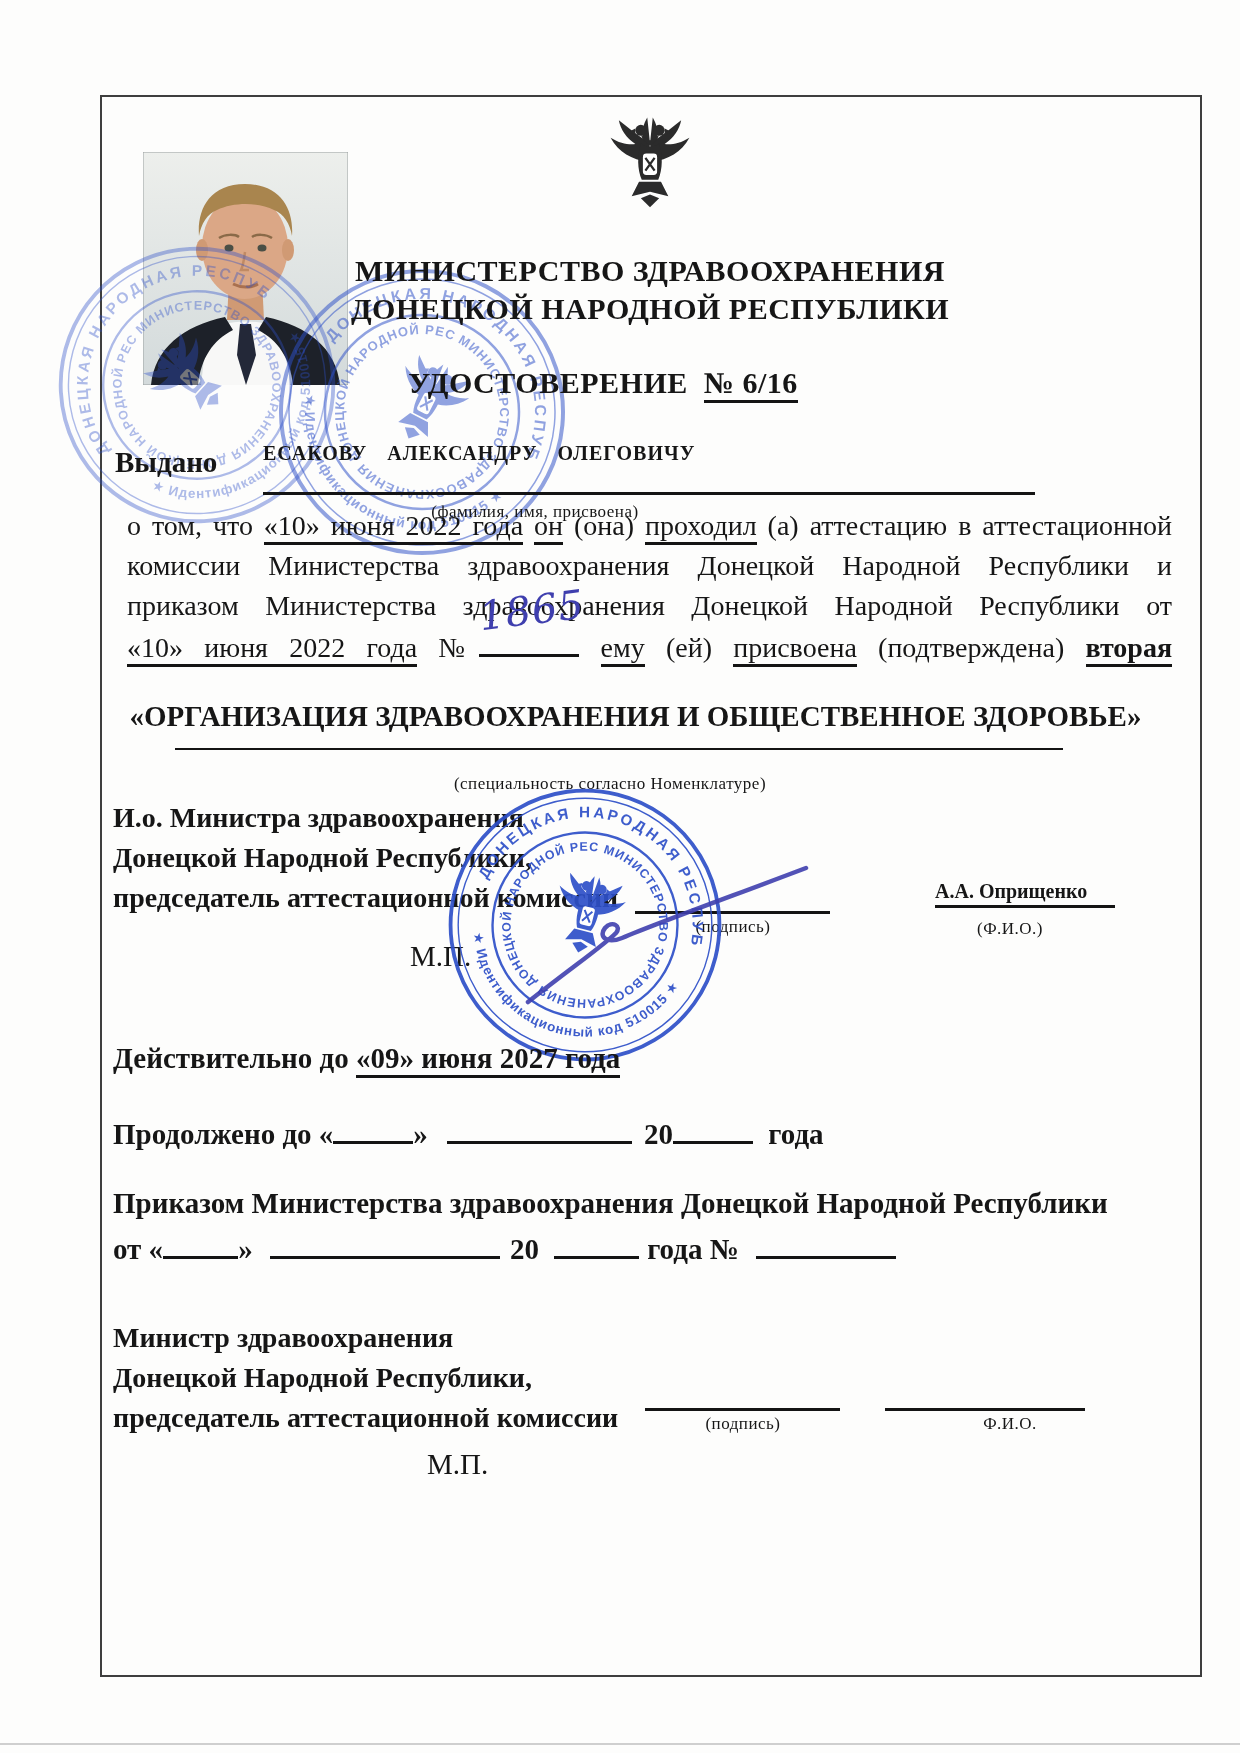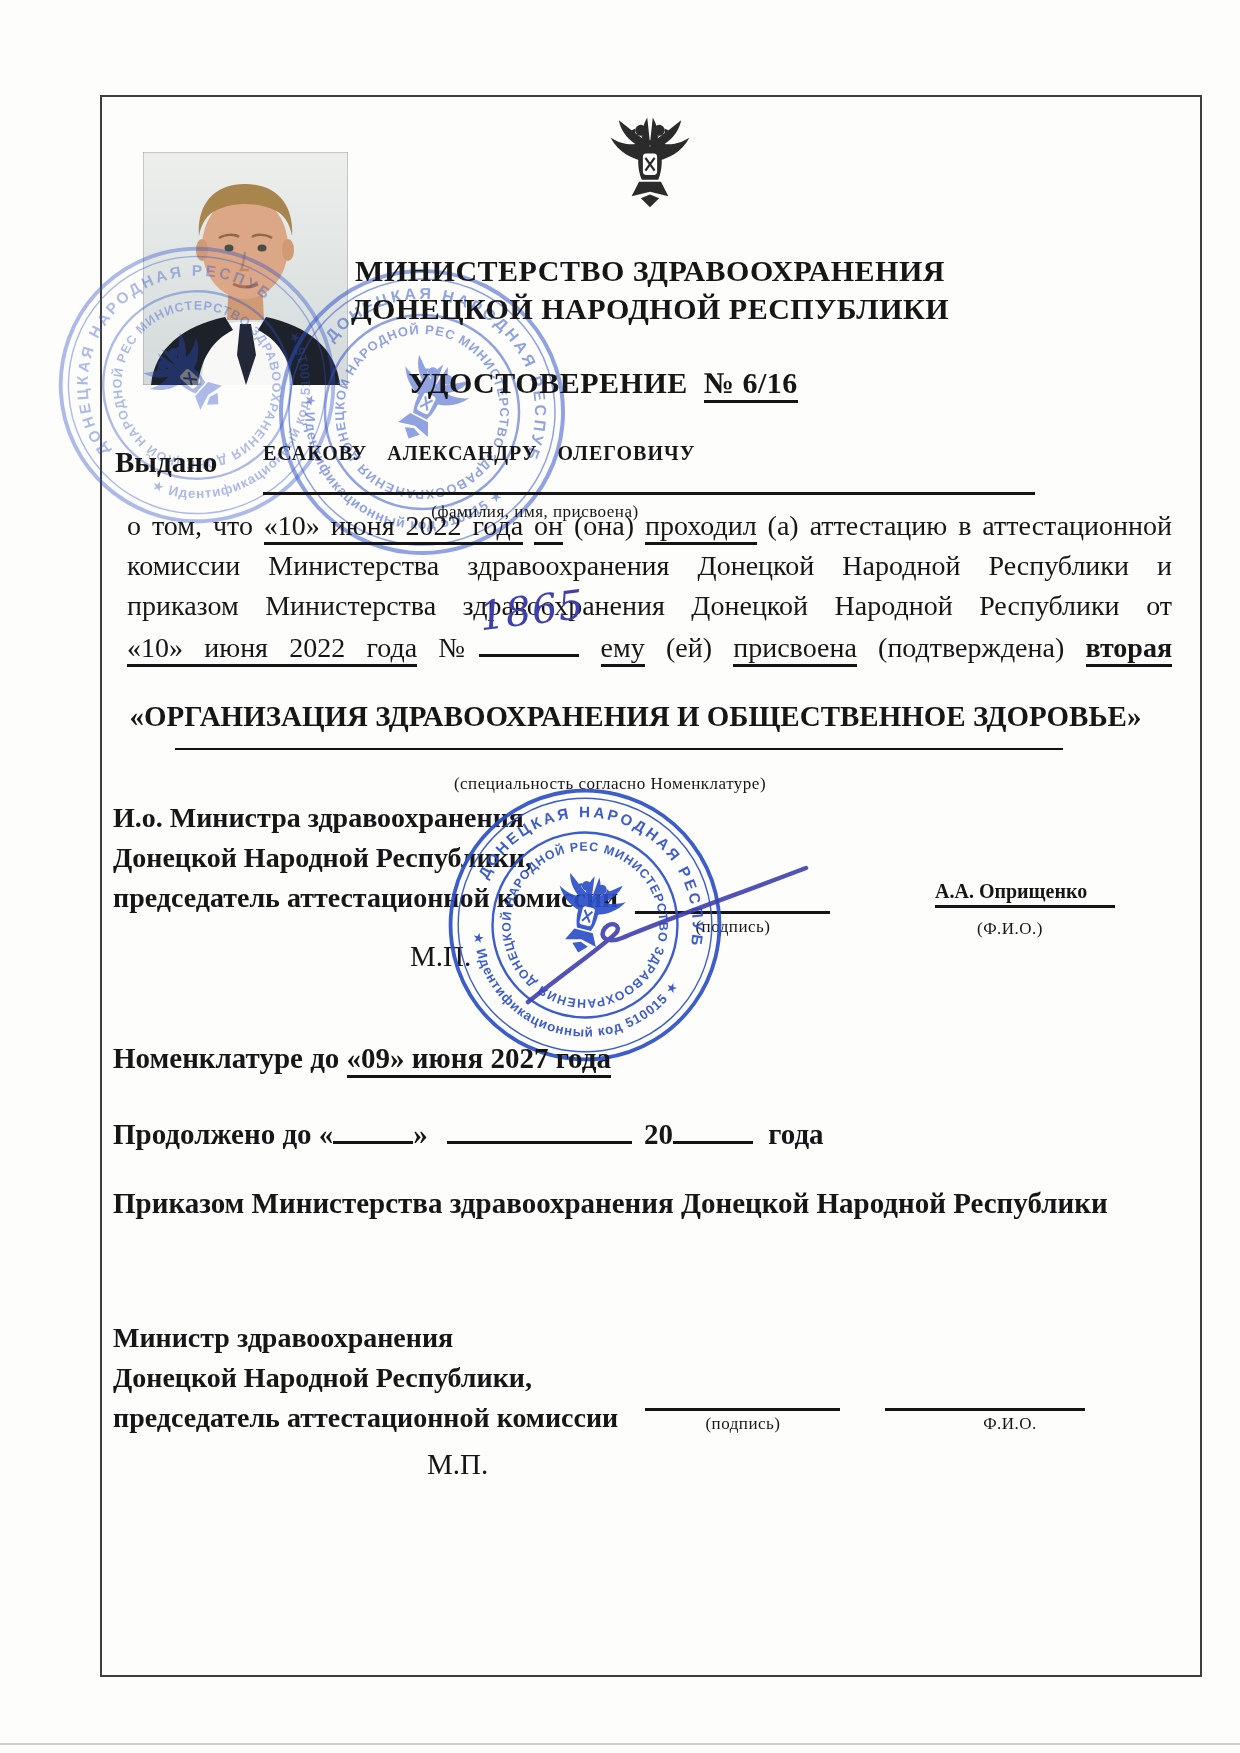--- a/index.html
+++ b/index.html
@@ -210,32 +210,38 @@
     </svg>
   </div>
 
   <div class="abs" style="left:500px;top:840px;width:340px;height:180px;">
     <svg viewBox="0 0 340 180" width="340" height="180">
       <path d="M 28 162 C 75 125 103 106 116 93 C 122 86 112 80 105 88 C 98 97 107 104 122 98 C 160 82 235 55 306 28" fill="none" stroke="var(--hand-blue)" stroke-width="4.5" stroke-linecap="round" opacity=".9"></path>
     </svg>
   </div>
 
   <div class="abs" style="left:113px;top:1042px;font-size:29px;font-weight:bold;">
-    <span>Номенклатуре до</span>
+    <span>Действительно до</span>
     <span class="u">«09» июня 2027 года</span>
   </div>
 
   <div class="abs" style="left:113px;top:1112px;font-size:29px;font-weight:bold;">
     <span>Продолжено до «</span><span class="blank" style="width:80px;"></span><span>»</span>
     <span class="blank" style="width:185px;margin:0 12px;"></span><span>20</span><span class="blank" style="width:80px;"></span>
     <span style="margin-left:8px;">года</span>
   </div>
 
   <div class="abs" style="left:113px;top:1180px;font-size:29px;font-weight:bold;line-height:46px;">
     <div>Приказом Министерства здравоохранения Донецкой Народной Республики</div>
+    <div>
+      <span>от «</span><span class="blank" style="width:75px;"></span><span>»</span>
+      <span class="blank" style="width:230px;margin:0 10px;"></span><span>20</span>
+      <span class="blank" style="width:85px;margin:0 8px;"></span><span>года №</span>
+      <span class="blank" style="width:140px;margin-left:10px;"></span>
+    </div>
   </div>
 
   <div class="abs off-block" style="left:113px;top:1318px;width:600px;">
     <div>Министр здравоохранения</div>
     <div>Донецкой Народной Республики,</div>
     <div>председатель аттестационной комиссии</div>
   </div>
   <div class="rule" style="left:645px;top:1408px;width:195px;"></div>
   <div class="abs center small-note" style="left:648px;top:1414px;width:190px;">(подпись)</div>
   <div class="rule" style="left:885px;top:1408px;width:200px;"></div>

